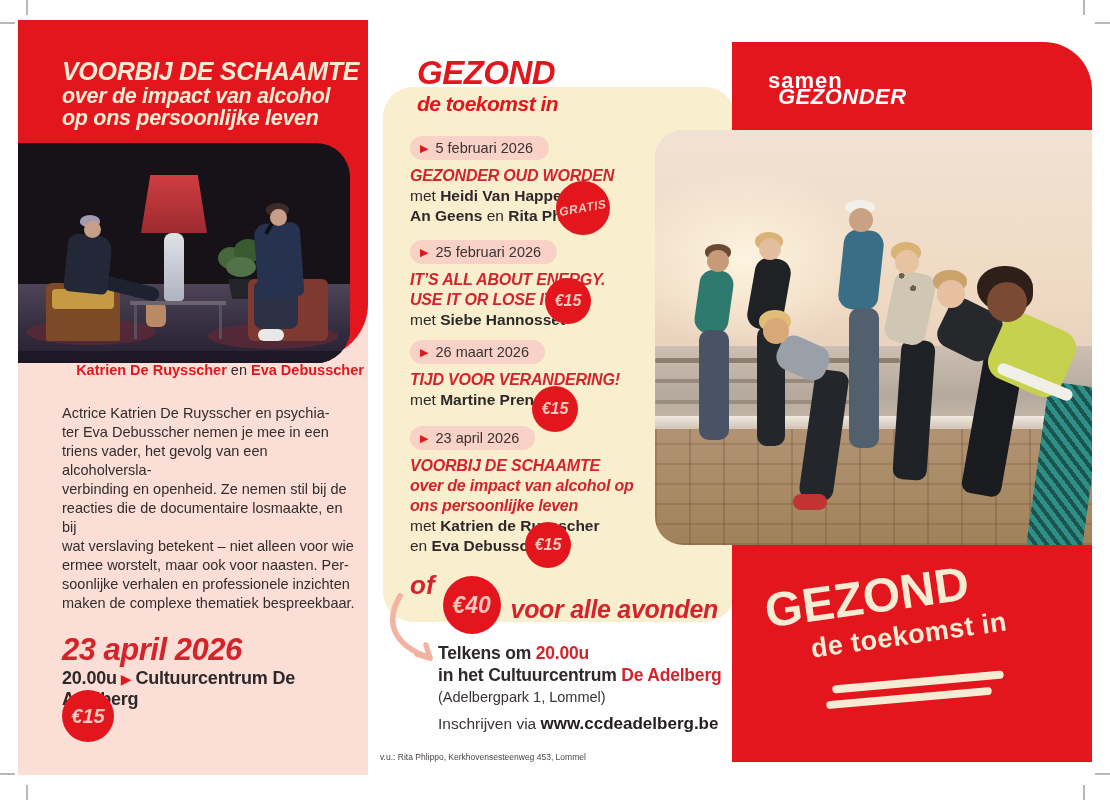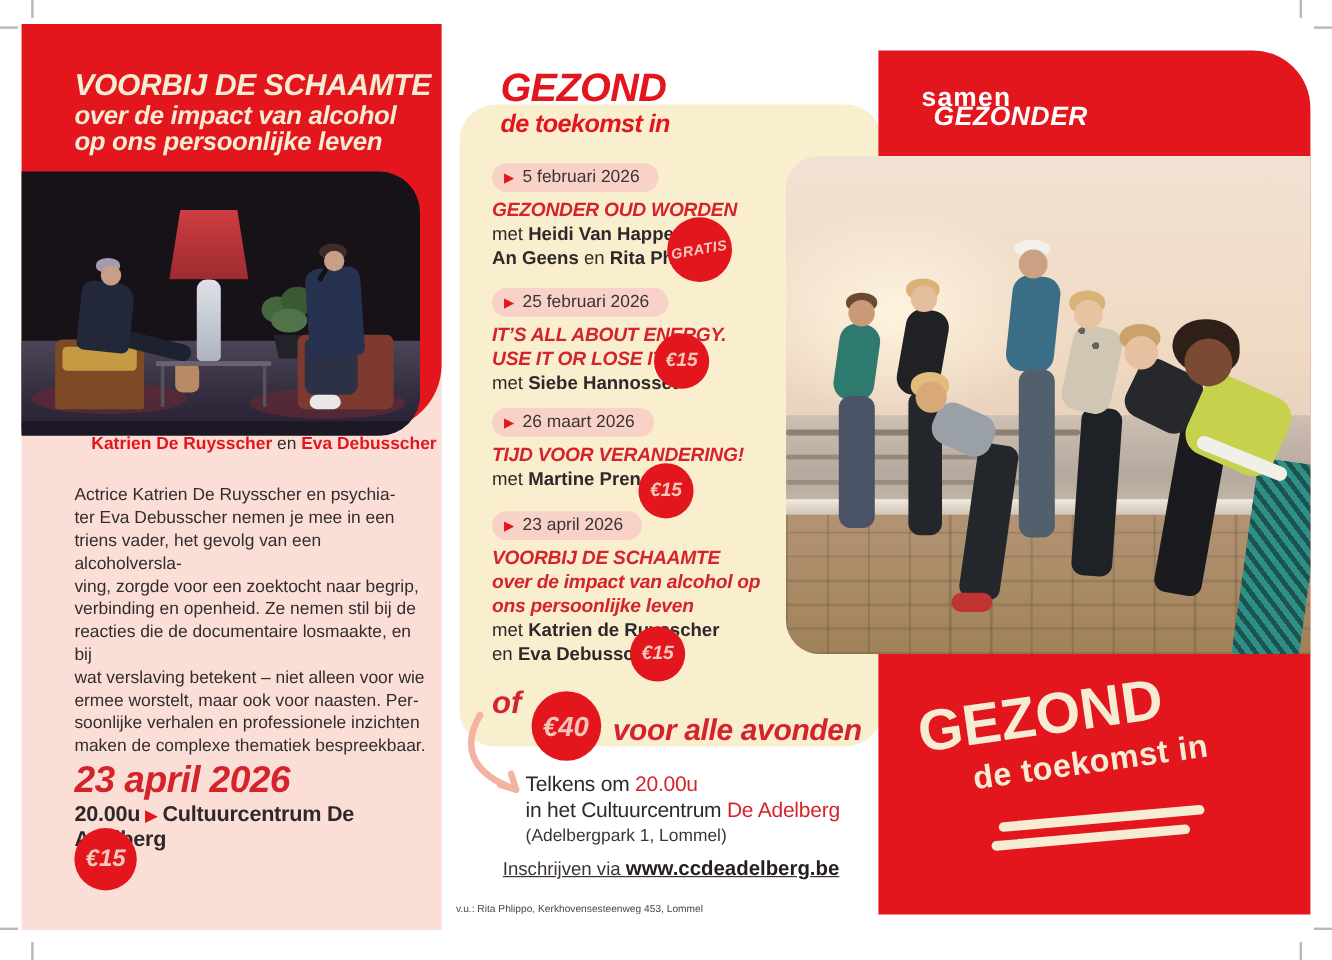--- a/index.html
+++ b/index.html
@@ -81,24 +81,24 @@
   .event:nth-of-type(1) .badge{left:146px;top:45px;}
   .event:nth-of-type(2) .badge{left:135px;top:38px;}
   .event:nth-of-type(3) .badge{left:122px;top:46px;}
   .event:nth-of-type(4) .badge{left:115px;top:96px;}
   .offer{display:flex;align-items:center;margin-top:14px;}
   .offer .of{font-size:26px;font-style:italic;font-weight:bold;color:#d5232b;align-self:flex-start;}
   .offer .price-badge{width:58px;height:58px;font-size:23px;margin:6px 10px 0 8px;color:#f2c4ba;}
   .offer .rest{font-size:25px;font-style:italic;font-weight:bold;color:#d5232b;margin-top:14px;letter-spacing:-0.3px;}
   .arrow-svg{position:absolute;left:386px;top:592px;z-index:2;}
   .mp-info{position:absolute;left:438px;top:642px;color:#2f282a;}
-  .mp-info .l{font-size:17.5px;font-weight:normal;line-height:22px;letter-spacing:-0.2px;}
+  .mp-info .l{font-size:17.5px;font-weight:bold;line-height:22px;letter-spacing:-0.2px;}
   .mp-info .l .hl{color:#d5232b;}
   .mp-info .l3{font-size:14.5px;font-weight:normal;line-height:18px;margin-top:2px;color:#3b3335;}
-  .mp-register{position:absolute;left:419px;top:714px;font-size:15.5px;color:#3b3335;text-decoration:underline;}
+  .mp-register{position:absolute;left:438px;top:714px;font-size:15.5px;color:#3b3335;}
   .mp-register .url{font-weight:bold;font-size:17px;color:#25201f;}
   .footnote{position:absolute;left:380px;top:752px;font-size:8.5px;color:#4a4548;text-align:center;}
 
   
   .panel-right{position:absolute;left:732px;top:42px;width:360px;height:720px;background:#e3161d;border-radius:0 48px 0 0;z-index:1;}
   .logo{position:absolute;left:36px;top:28px;color:#ffffff;line-height:1;}
   .logo .l1{font-size:22px;font-weight:bold;letter-spacing:1px;}
   .logo .l2{font-size:22px;font-weight:bold;font-style:italic;margin-top:-6px;margin-left:10px;letter-spacing:0.5px;}
   .tagline{position:absolute;left:30px;top:546px;transform:rotate(-8deg);transform-origin:left top;color:#f6ecd4;line-height:1;}
   .tagline .g1{font-size:48px;font-weight:bold;letter-spacing:0;}
@@ -223,21 +223,20 @@
       <div class="fig-b-head"></div>
       <div class="stage-edge"></div>
     </div>
 
     <div class="lp-caption"><b>Katrien De Ruysscher</b><span> en </span><b>Eva Debusscher</b></div>
 
     <div class="lp-body">
       <div>Actrice Katrien De Ruysscher en psychia-</div>
       <div>ter Eva Debusscher nemen je mee in een</div>
       <div>triens vader, het gevolg van een alcoholversla-</div>
-      <div>ving, zorgde voor een zoektocht naar begrip,</div>
       <div>verbinding en openheid. Ze nemen stil bij de</div>
       <div>reacties die de documentaire losmaakte, en bij</div>
       <div>wat verslaving betekent – niet alleen voor wie</div>
       <div>ermee worstelt, maar ook voor naasten. Per-</div>
       <div>soonlijke verhalen en professionele inzichten</div>
       <div>maken de complexe thematiek bespreekbaar.</div>
     </div>
 
     <div class="lp-date">23 april 2026</div>
     <div class="lp-venue"><span>20.00u</span><span class="tri">▶</span><span>Cultuurcentrum De Adelberg</span></div>

